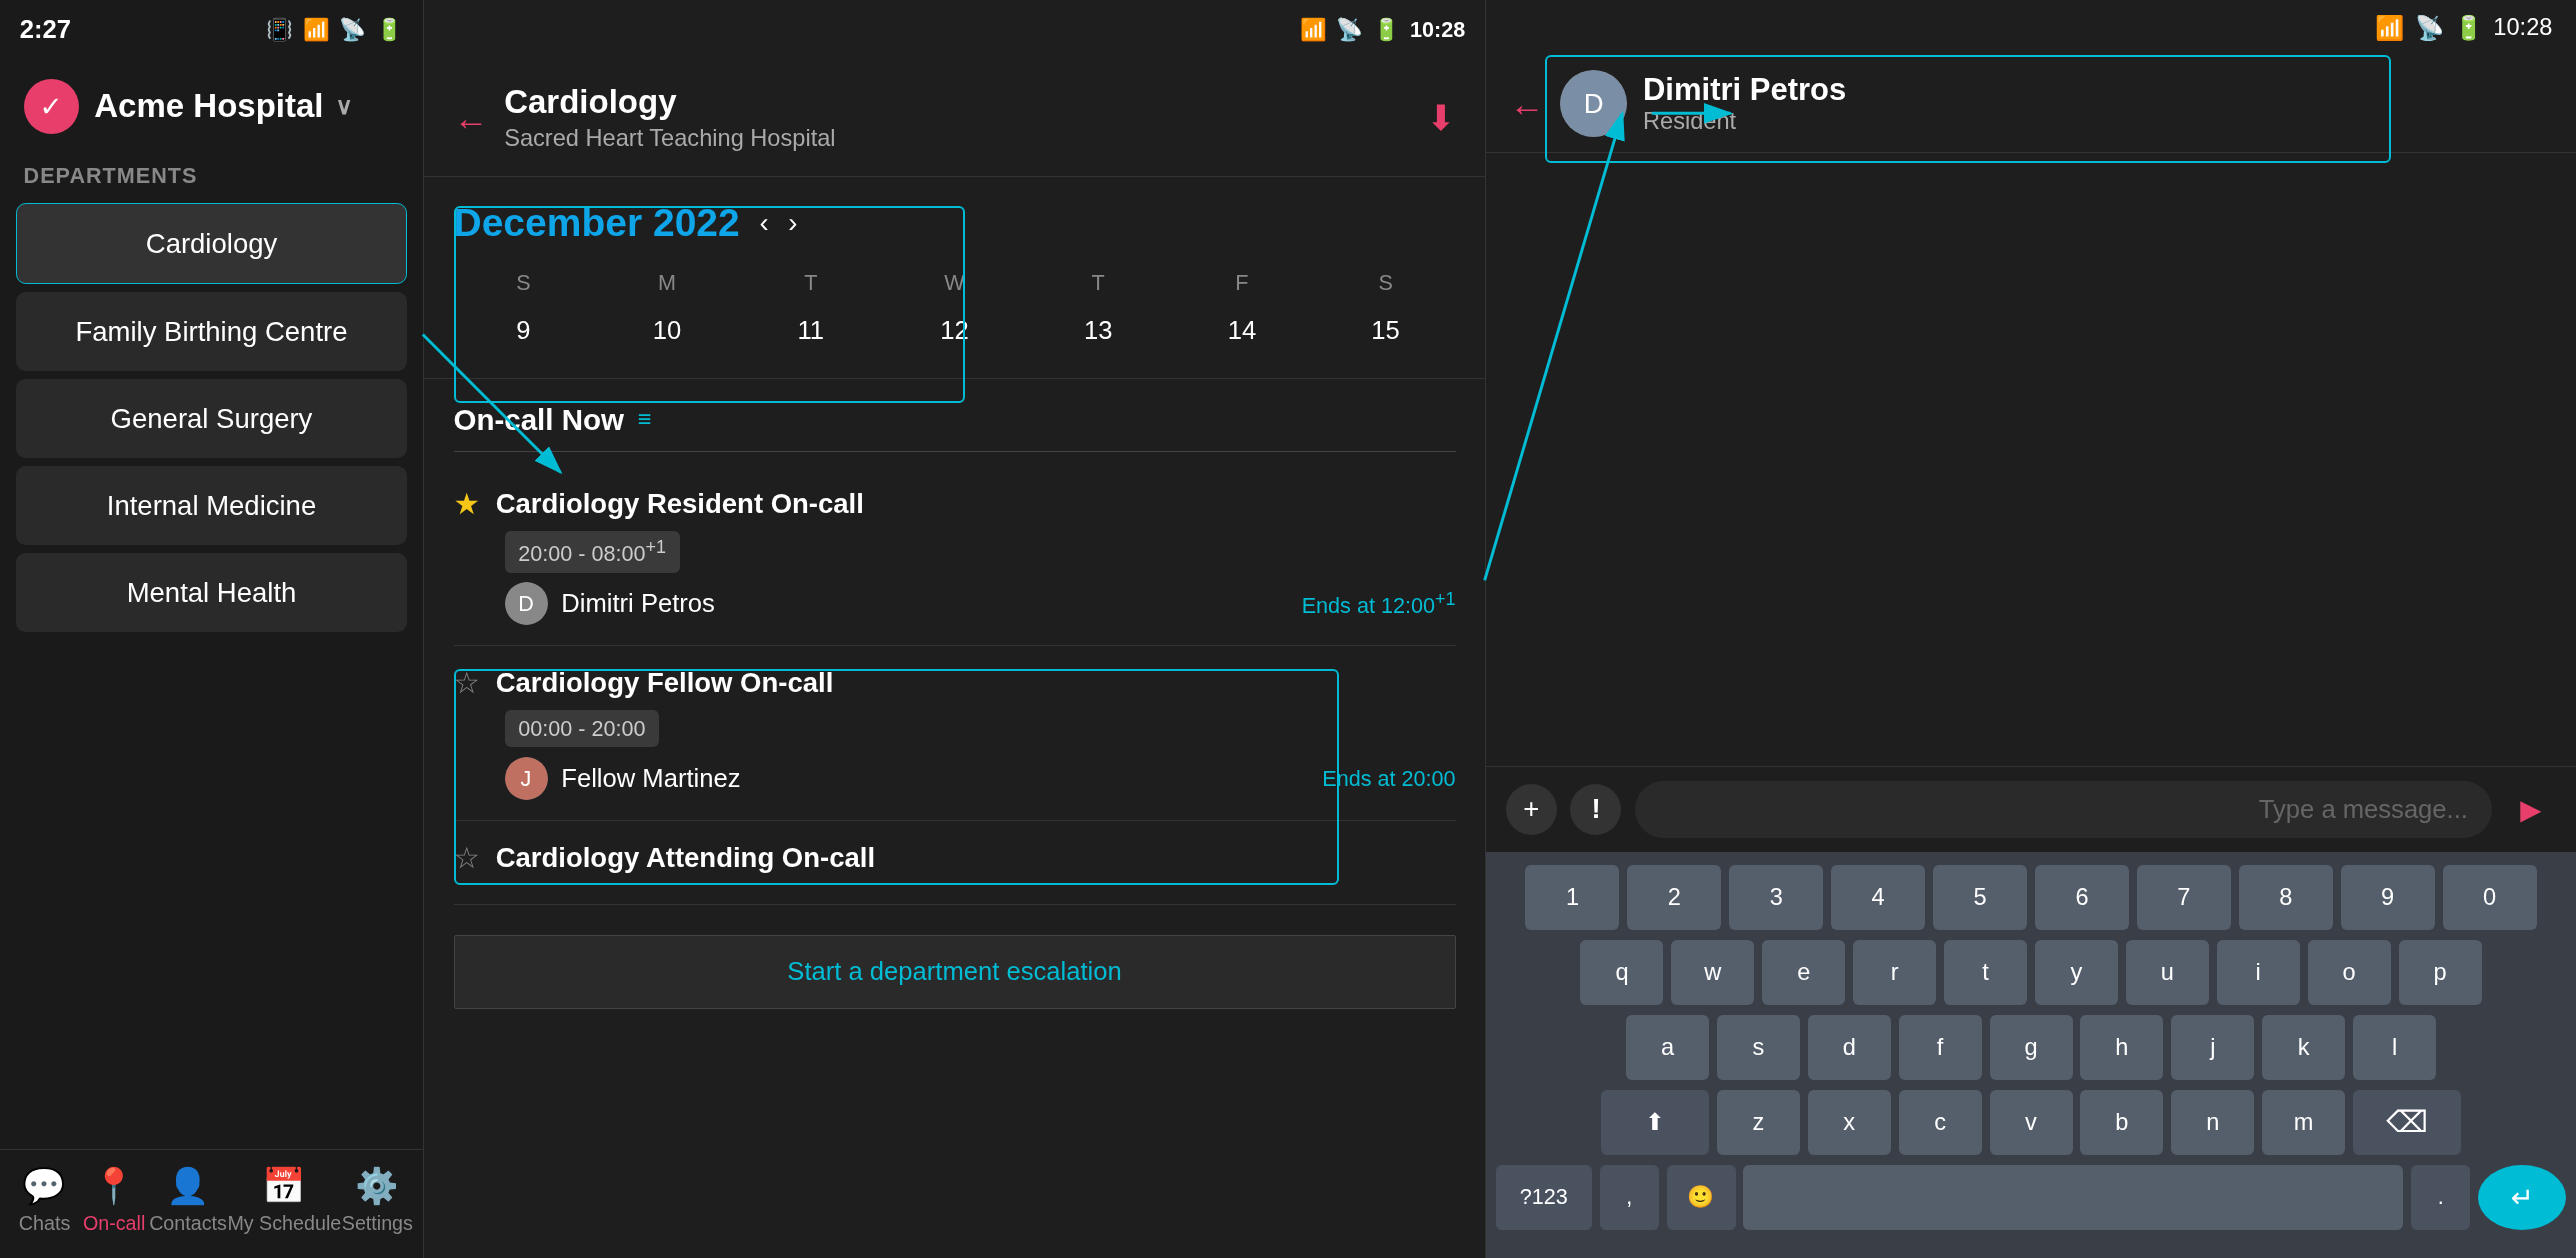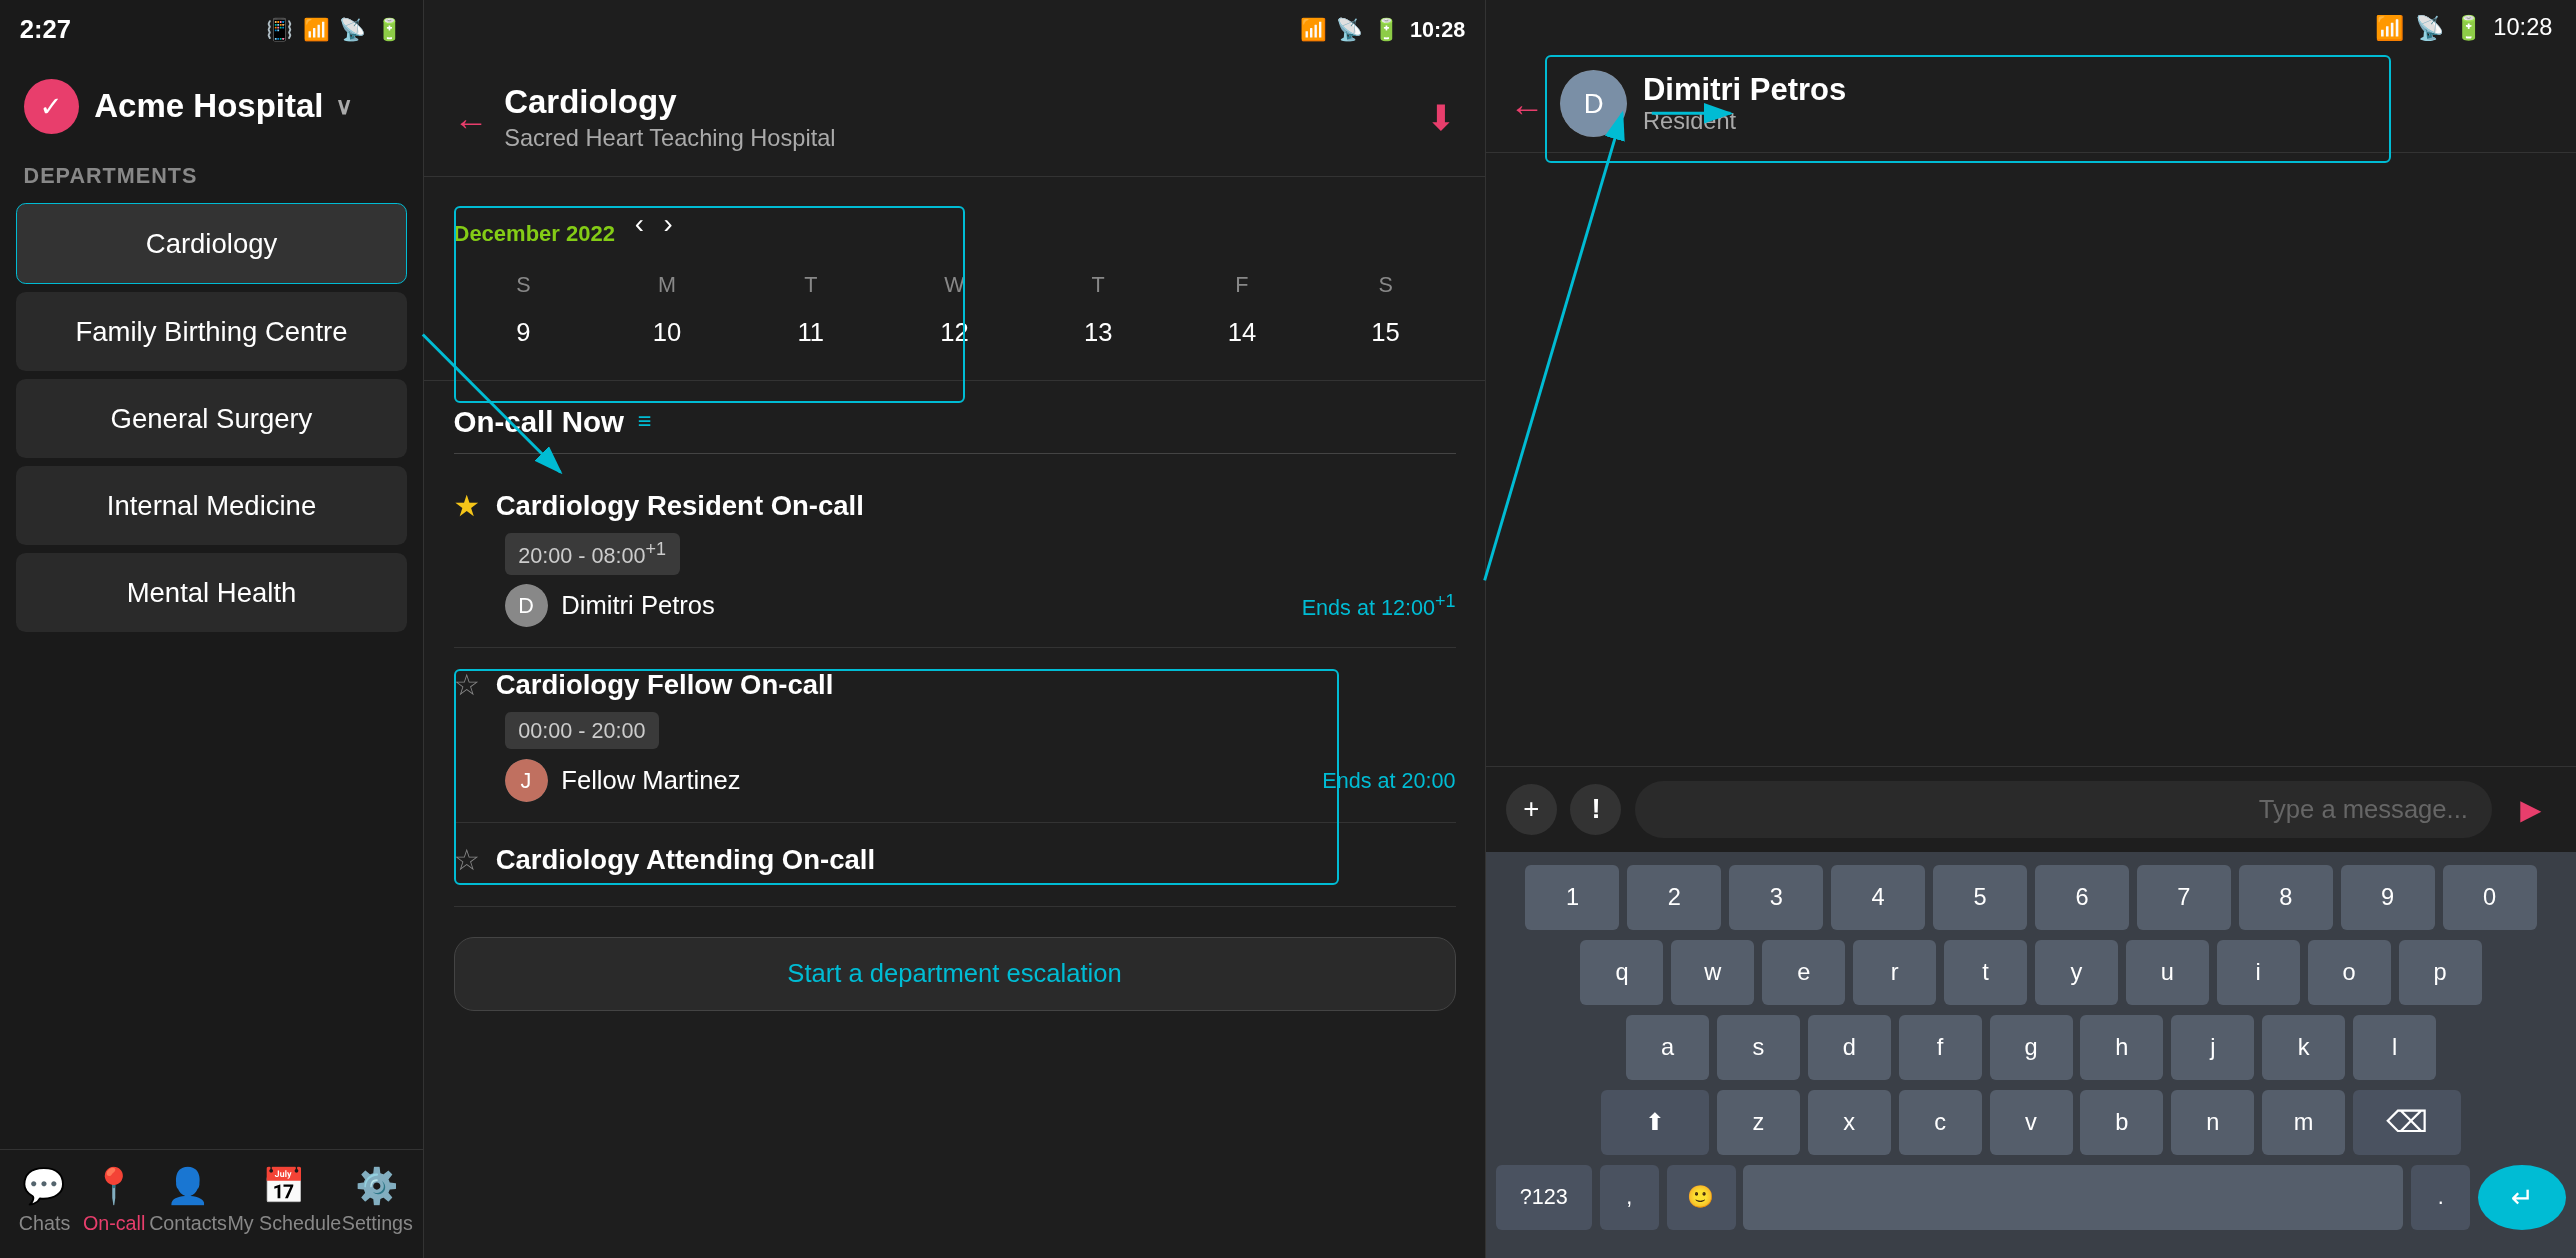--- a/index.html
+++ b/index.html
@@ -172,24 +172,23 @@
       padding: 23.6px 29.5px;
       border-bottom: 1px solid #333;
     }
     .calendar-month-row {
       display: flex;
       align-items: center;
       gap: 19.7px;
       margin-bottom: 19.7px;
     }
     .calendar-month {
-      font-size: 22px;
+      font-size: 39px;
       font-weight: 700;
-      color: #84cc16;
-      margin-top: 20px;
+      color: #0ea5e9;
     }
     .cal-nav-btn {
       color: #fff;
       font-size: 27.5px;
       cursor: pointer;
       background: none;
       border: none;
     }
     .calendar-grid {
       display: grid;
@@ -297,21 +296,21 @@
       color: #fff;
     }
     .ends-label {
       font-size: 21.6px;
       color: #00bcd4;
     }
     .escalation-btn {
       margin: 19.7px 29.5px;
       background: #2a2a2a;
       border: 1px solid #444;
-      border-radius: 20px;
+      border-radius: 2px;
       padding: 21.6px;
       text-align: center;
       cursor: pointer;
     }
     .escalation-btn-text {
       font-size: 25.6px;
       color: #00bcd4;
     }
     
     .annotation-box-1 {

